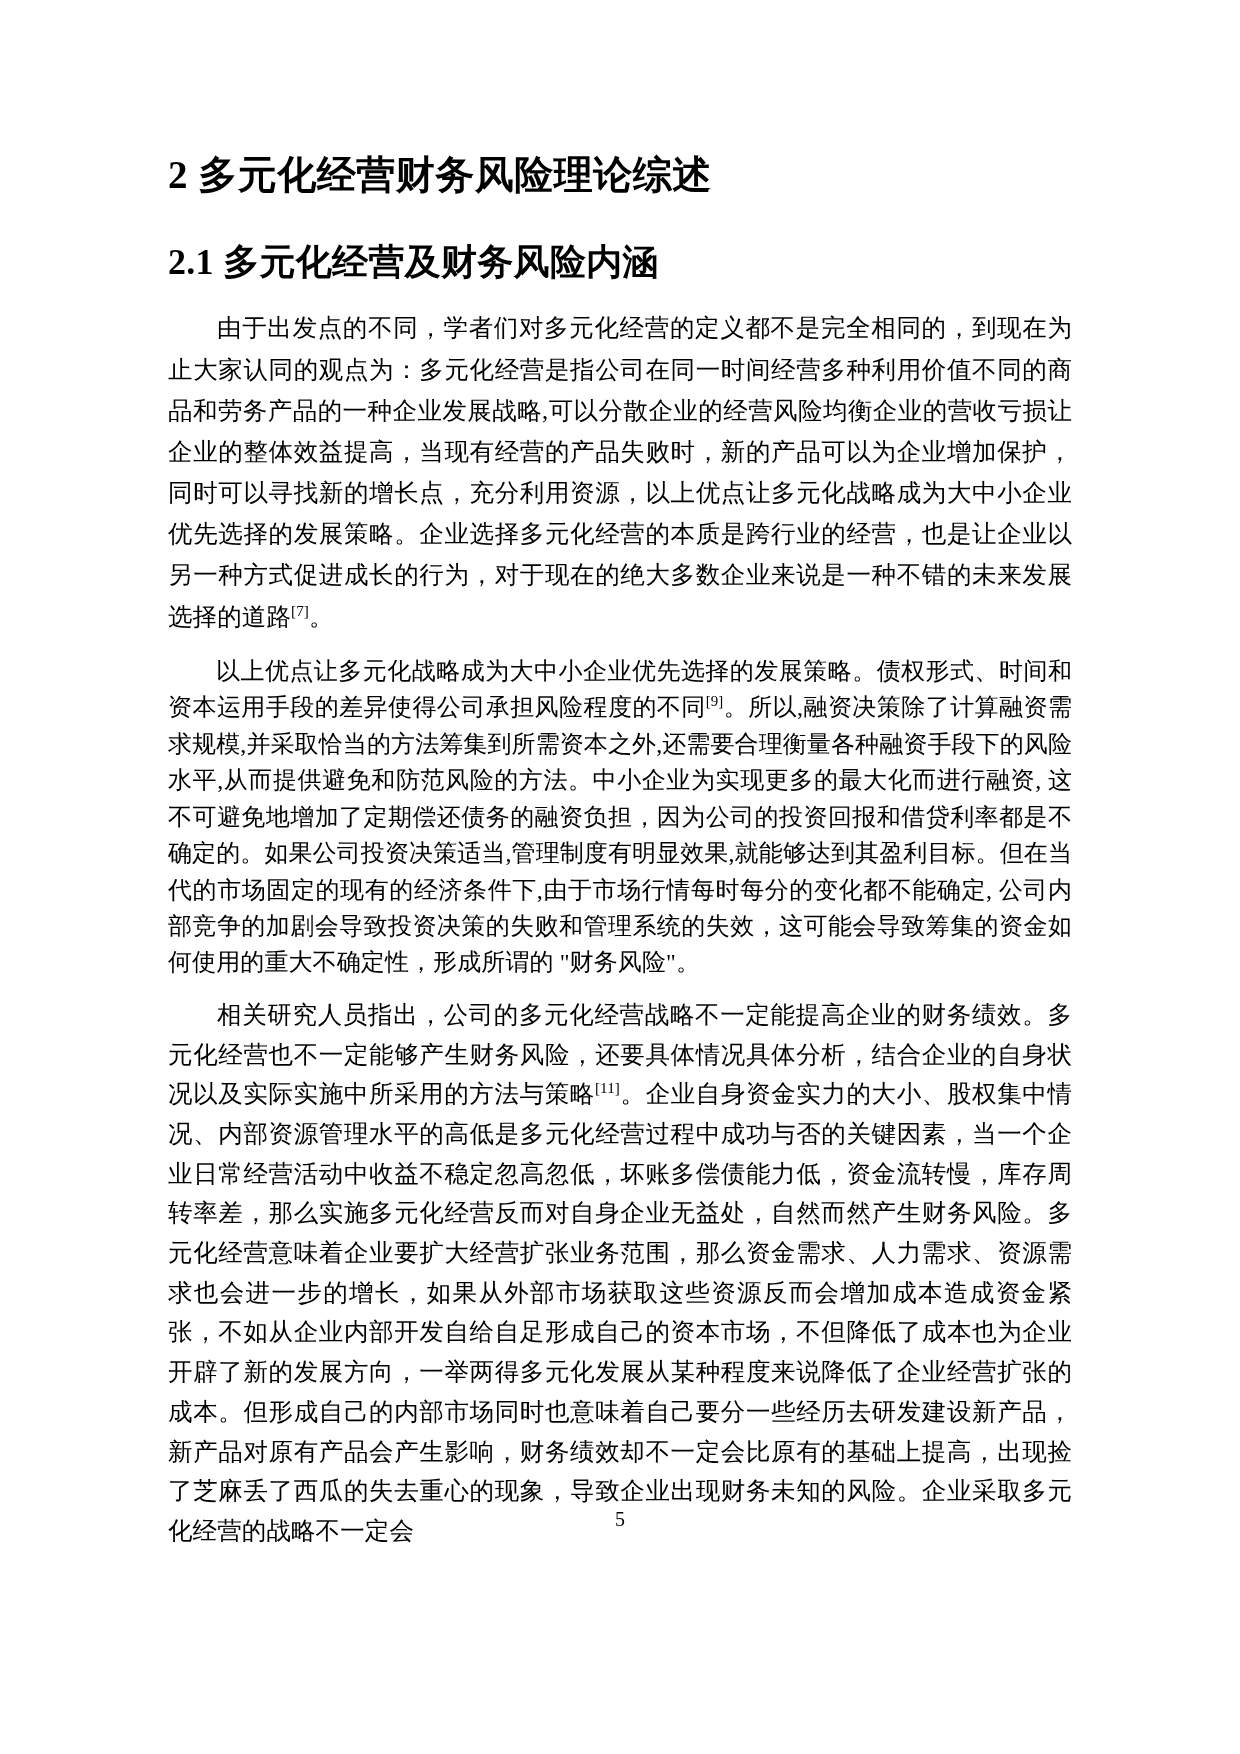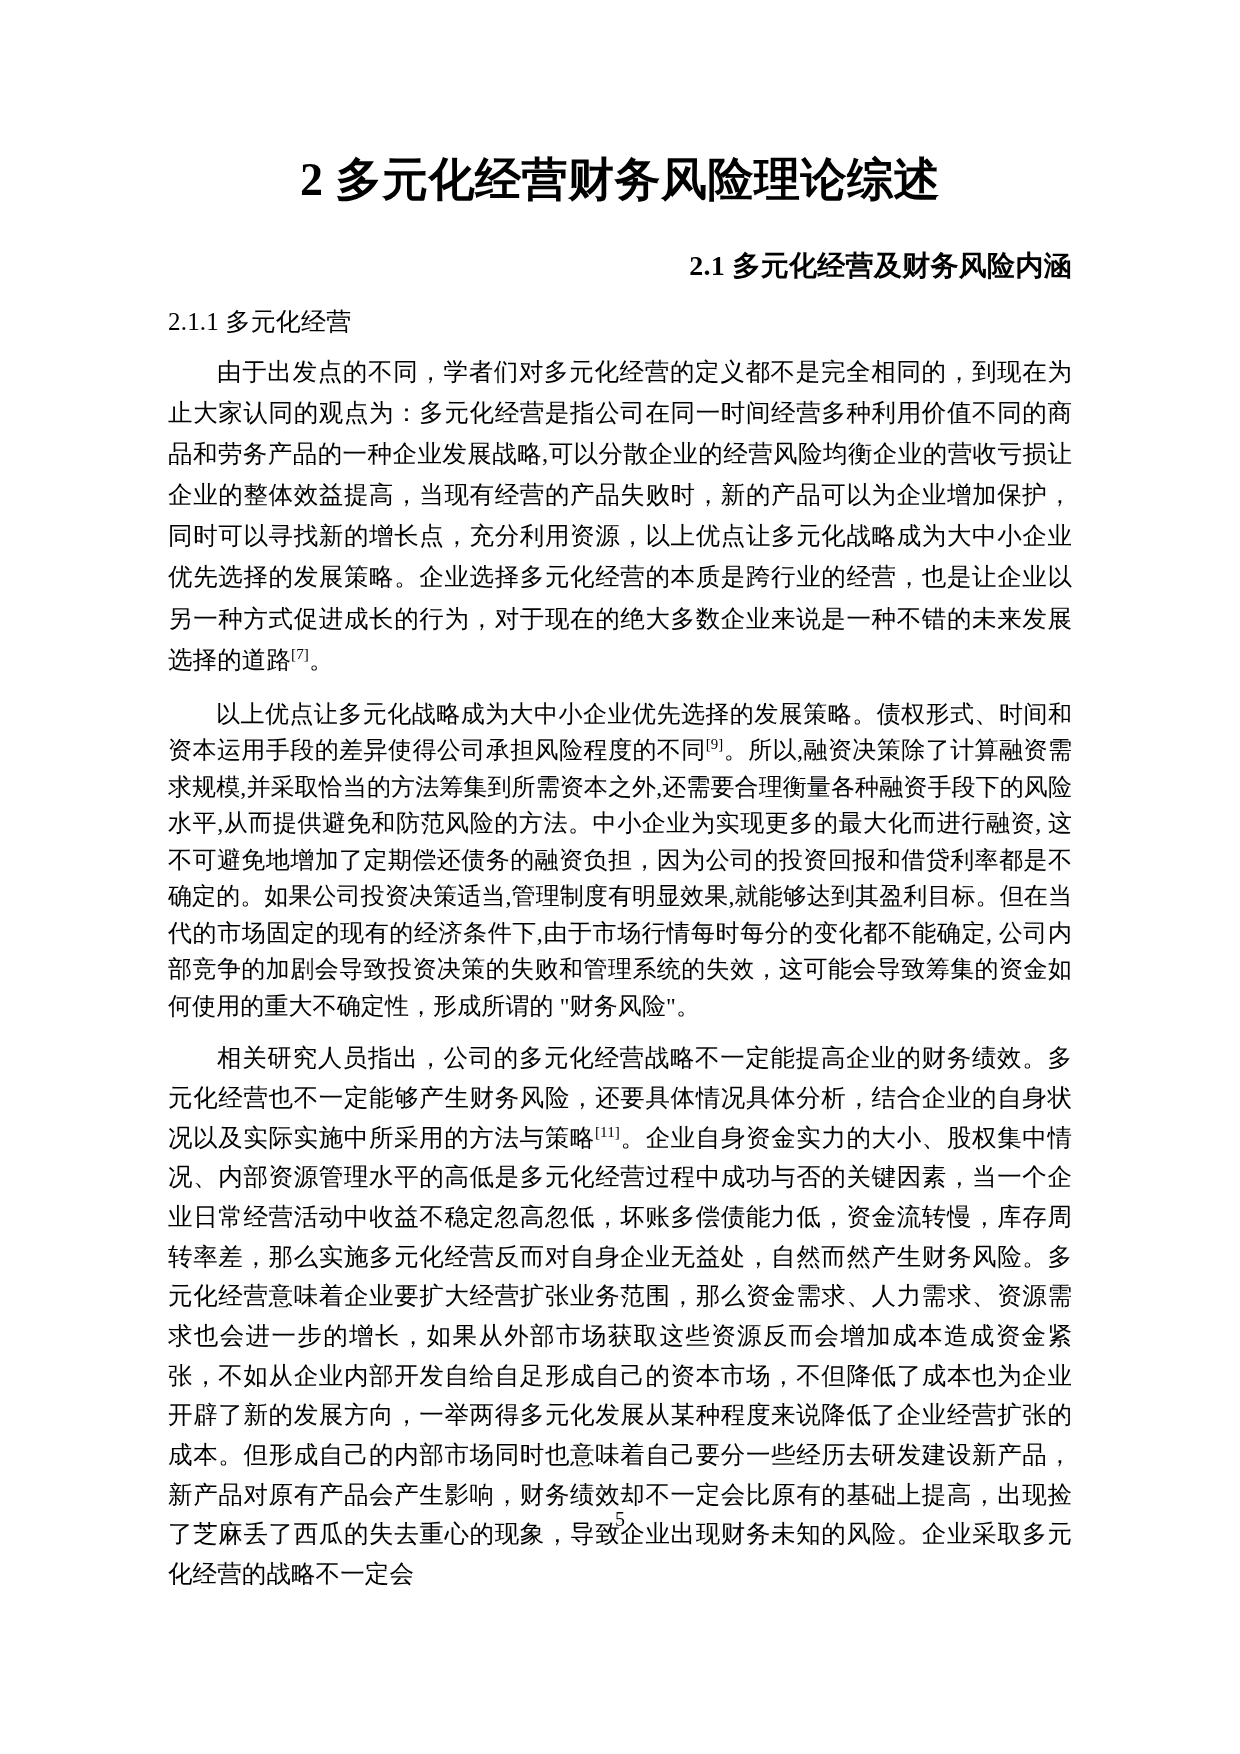--- a/index.html
+++ b/index.html
@@ -19,34 +19,33 @@
     box-sizing: border-box;
     overflow: hidden;
   }
   .content {
     position: absolute;
     left: 168px;
     top: 150px;
     width: 904px;
   }
   .chapter-title {
-    text-align: center;
-    font-size: 46px;
+    text-align: left;
+    font-size: 39px;
     font-weight: bold;
     letter-spacing: 0.5px;
     margin: 0 0 38px 0;
     line-height: 1.3;
   }
   .h2 {
-    font-size: 28px;
+    font-size: 36px;
     font-weight: bold;
     margin: 0 0 22px 0;
     line-height: 1.3;
     letter-spacing: 0.3px;
-    text-align: right;
   }
   .h3 {
     font-size: 25px;
     font-weight: normal;
     margin: 0 0 12px 0;
     line-height: 1.3;
     letter-spacing: 0.2px;
   }
   .body-text {
     font-size: 24.5px;
@@ -84,21 +83,20 @@
 <body>
 
 <div class="page">
 
   <div class="content">
 
     <h1 class="chapter-title">2 多元化经营财务风险理论综述</h1>
 
     <h2 class="h2">2.1 多元化经营及财务风险内涵</h2>
 
-    <h3 class="h3">2.1.1 多元化经营</h3>
 
     <p class="body-text loose">
       <span>由于出发点的不同，学者们对多元化经营的定义都不是完全相同的，到现在为止大家认同的观点为：多元化经营是指公司在同一时间经营多种利用价值不同的商品和劳务产品的一种企业发展战略,可以分散企业的经营风险均衡企业的营收亏损让企业的整体效益提高，当现有经营的产品失败时，新的产品可以为企业增加保护，同时可以寻找新的增长点，充分利用资源，以上优点让多元化战略成为大中小企业优先选择的发展策略。企业选择多元化经营的本质是跨行业的经营，也是让企业以另一种方式促进成长的行为，对于现在的绝大多数企业来说是一种不错的未来发展选择的道路</span><sup>[7]</sup><span>。</span>
     </p>
 
 
     <p class="body-text dense">
       <span>以上优点让多元化战略成为大中小企业优先选择的发展策略。债权形式、时间和资本运用手段的差异使得公司承担风险程度的不同</span><sup>[9]</sup><span>。所以,融资决策除了计算融资需求规模,并采取恰当的方法筹集到所需资本之外,还需要合理衡量各种融资手段下的风险水平,从而提供避免和防范风险的方法。中小企业为实现更多的最大化而进行融资, 这不可避免地增加了定期偿还债务的融资负担，因为公司的投资回报和借贷利率都是不确定的。如果公司投资决策适当,管理制度有明显效果,就能够达到其盈利目标。但在当代的市场固定的现有的经济条件下,由于市场行情每时每分的变化都不能确定, 公司内部竞争的加剧会导致投资决策的失败和管理系统的失效，这可能会导致筹集的资金如何使用的重大不确定性，形成所谓的 "财务风险"。</span>
     </p>
 

